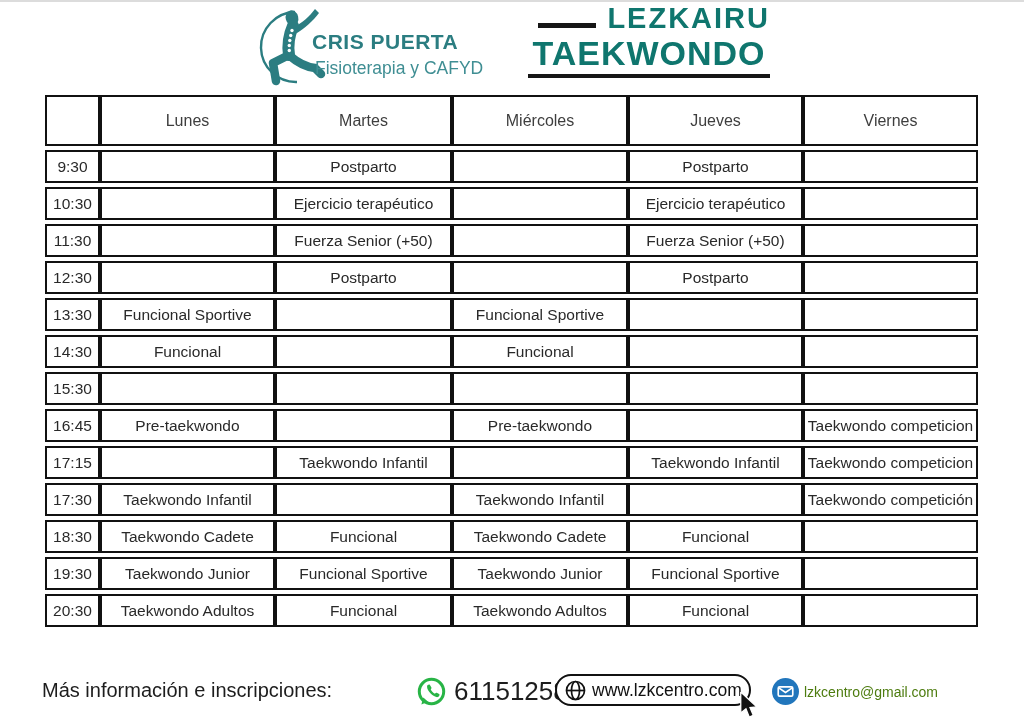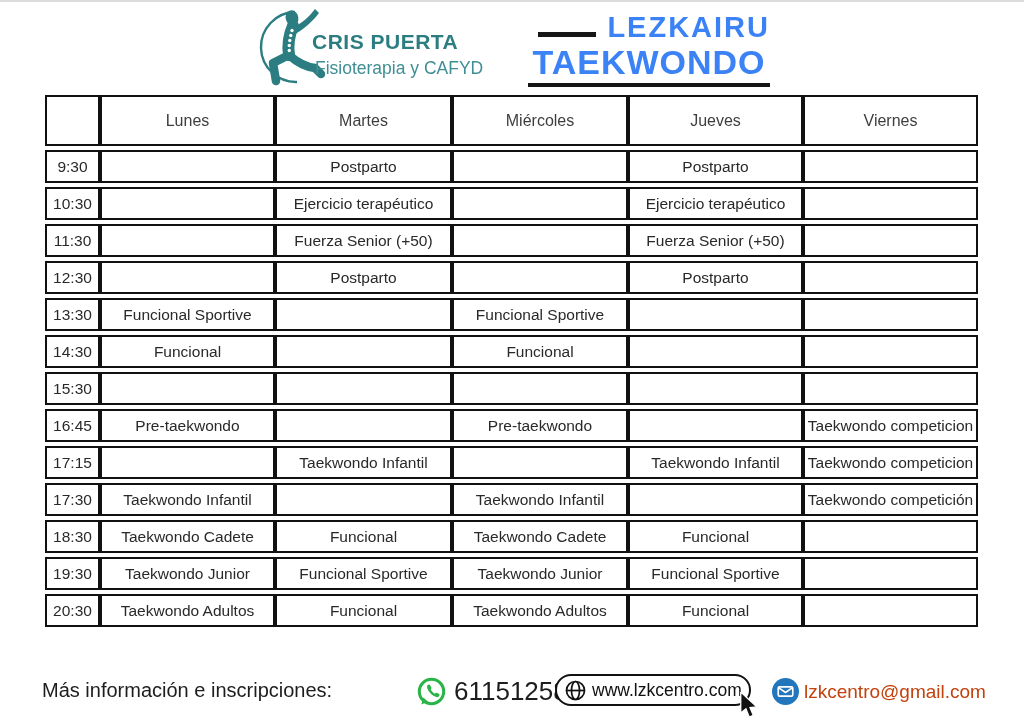--- a/index.html
+++ b/index.html
@@ -7,21 +7,21 @@
         font-family:"Liberation Sans","DejaVu Sans",sans-serif;}
   .top-edge{position:absolute;top:0;left:0;width:100%;height:2px;background:#dcdcdc;}
 
   
   .logo-left{position:absolute;left:246px;top:3px;width:240px;height:86px;}
   .logo-left svg{position:absolute;left:0;top:2px;}
   .brand{position:absolute;left:66px;top:27px;font-size:21px;font-weight:bold;
          letter-spacing:.5px;color:#2b7d81;white-space:nowrap;}
   .tagline{position:absolute;left:69px;top:55px;font-size:17.5px;color:#3f8e93;white-space:nowrap;}
 
-  .logo-right{position:absolute;left:528px;top:13px;width:242px;color:#3b82f6;}
+  .logo-right{position:absolute;left:528px;top:4px;width:242px;color:#0f766e;}
   .lz-row{display:flex;align-items:flex-end;justify-content:flex-end;gap:11px;}
   .lz-dash{width:58px;height:5px;background:#161616;margin-bottom:5px;}
   .lz-name{font-size:29px;font-weight:600;letter-spacing:2px;line-height:1;white-space:nowrap;}
   .tk-name{font-size:34px;font-weight:600;letter-spacing:1px;line-height:1;margin-top:3px;
            text-align:center;white-space:nowrap;}
   .tk-underline{height:4px;background:#161616;margin-top:4px;}
 
   
   table.schedule{position:absolute;left:45px;top:91px;width:933px;table-layout:fixed;
                  border-collapse:separate;border-spacing:0 4px;}
@@ -41,21 +41,21 @@
   
   .footer-label{position:absolute;left:42px;top:679px;font-size:20px;color:#1d1d1d;}
   .wa-group{position:absolute;left:416px;top:676px;display:flex;align-items:center;gap:7px;}
   .wa-group .txt{font-size:26px;color:#1d1d1d;}
   .web-pill{position:absolute;left:555px;top:674px;width:196px;height:32px;border:2.5px solid #111;
             border-radius:18px;display:flex;align-items:center;gap:5px;padding-left:7px;
             box-sizing:border-box;background:#fff;}
   .web-pill .txt{font-size:17.5px;color:#111;}
   .cursor{position:absolute;left:739px;top:692px;}
   .mail-group{position:absolute;left:772px;top:678px;display:flex;align-items:center;gap:5px;}
-  .mail-group .txt{font-size:19px;color:#c2410c;}
+  .mail-group .txt{font-size:14px;color:#4d7c0f;}
 </style>
 </head>
 <body>
 
 <div class="page">
   <div class="top-edge"></div>
 
   <div class="logo-left">
     <svg width="90" height="84" viewBox="0 0 84 84">
       <path d="M46 7 A 34 34 0 1 0 48 77" stroke="#2b7d81" stroke-width="2.4" fill="none"></path>

